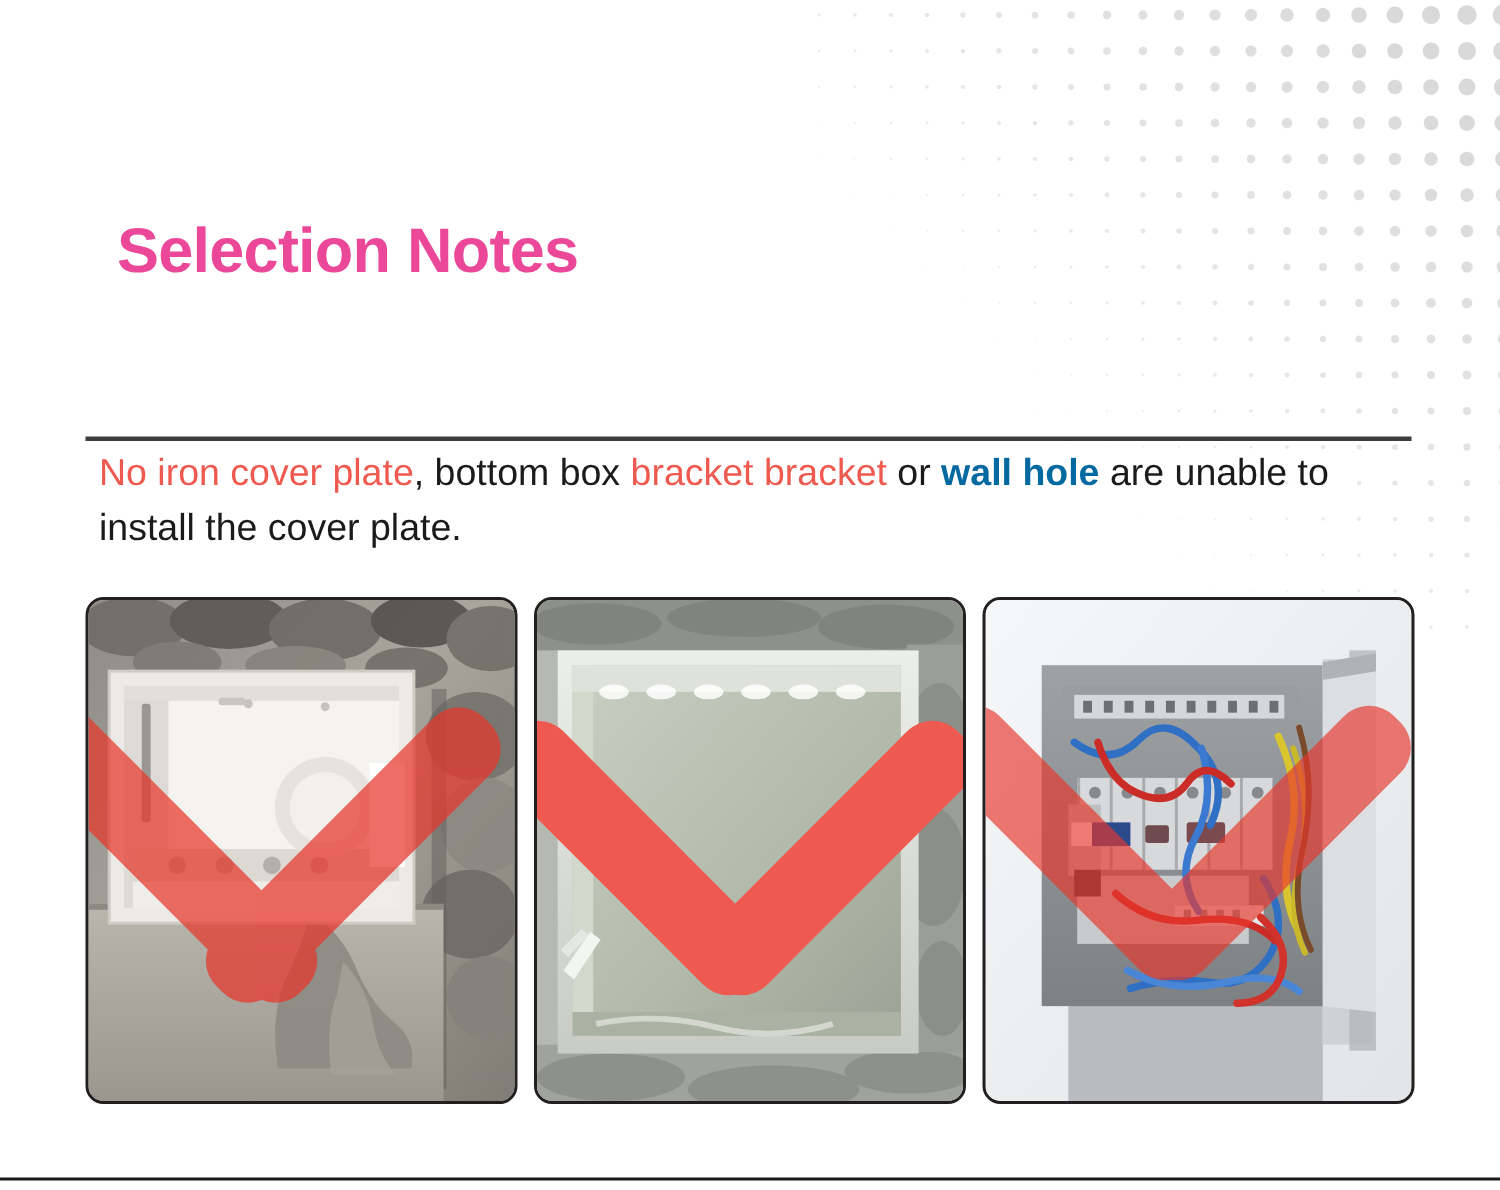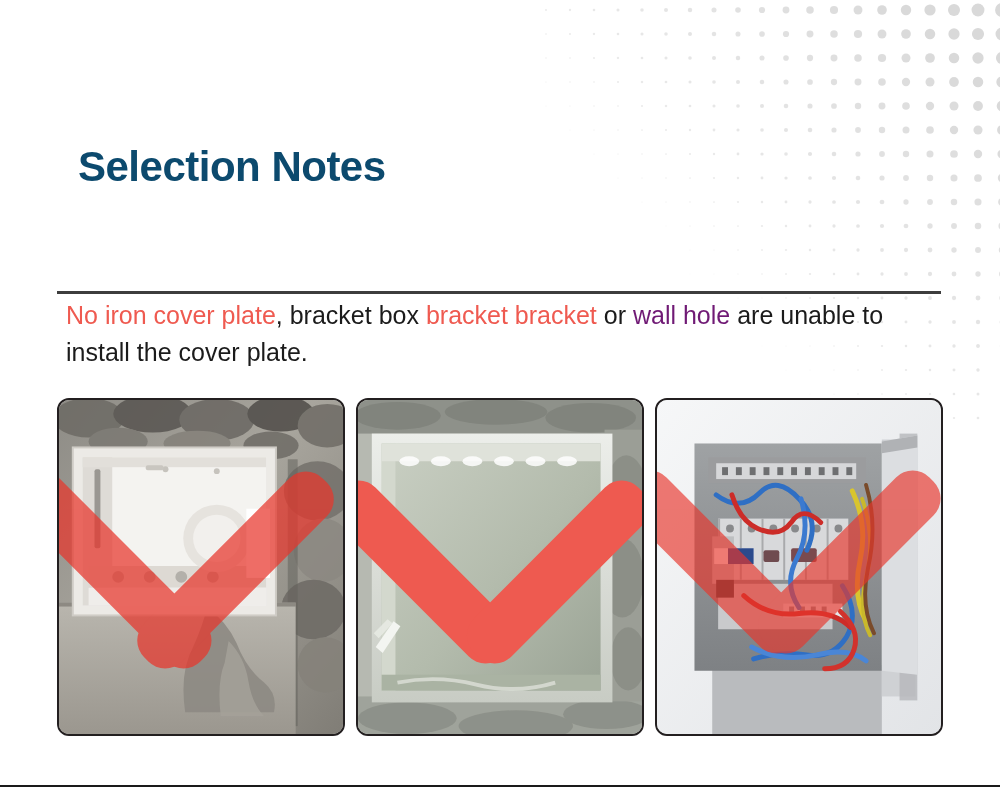--- a/index.html
+++ b/index.html
@@ -385,26 +385,26 @@
           <circle cx="342" cy="418" r="0.63" opacity="0.49"></circle>
           <circle cx="366" cy="418" r="0.78" opacity="0.52"></circle>
           <circle cx="390" cy="418" r="0.94" opacity="0.54"></circle>
           <circle cx="414" cy="418" r="1.11" opacity="0.57"></circle>
           <circle cx="438" cy="418" r="1.30" opacity="0.60"></circle>
           <circle cx="462" cy="418" r="1.51" opacity="0.63"></circle>
         </g>
     </svg>
   </div>
 
-  <div class="title" style="color: #0c4a6e;">Selection Notes</div>
+  <div class="title" style="color: #ec4899;">Selection Notes</div>
 
   <div class="divider" style="background: rgb(61, 61, 61);"></div>
 
   <div class="body-copy" style="color: rgb(27, 27, 27);">
-    <span class="hl" style="color: rgb(239, 90, 80);">No iron cover plate</span><span>, bracket box </span><span class="hl" style="color: rgb(239, 90, 80);">bracket bracket</span><span> or </span><span class="hl" style="color: #701a75;">wall hole</span><span> are unable to install the cover plate.</span>
+    <span class="hl" style="color: rgb(239, 90, 80);">No iron cover plate</span><span>, bottom box </span><span class="hl" style="color: rgb(239, 90, 80);">bracket bracket</span><span> or </span><span class="hl" style="color: #0369a1; font-weight: bold;">wall hole</span><span> are unable to install the cover plate.</span>
   </div>
 
   <div class="photo-row">
 
     <div class="photo-card">
       <svg class="scene" viewBox="0 0 288 338" preserveAspectRatio="none" xmlns="http://www.w3.org/2000/svg" aria-hidden="true">
         <defs>
           <linearGradient id="p1stone" x1="0" y1="0" x2="1" y2="1">
             <stop offset="0%" stop-color="#8e8c86"></stop>
             <stop offset="45%" stop-color="#a8a59d"></stop>

